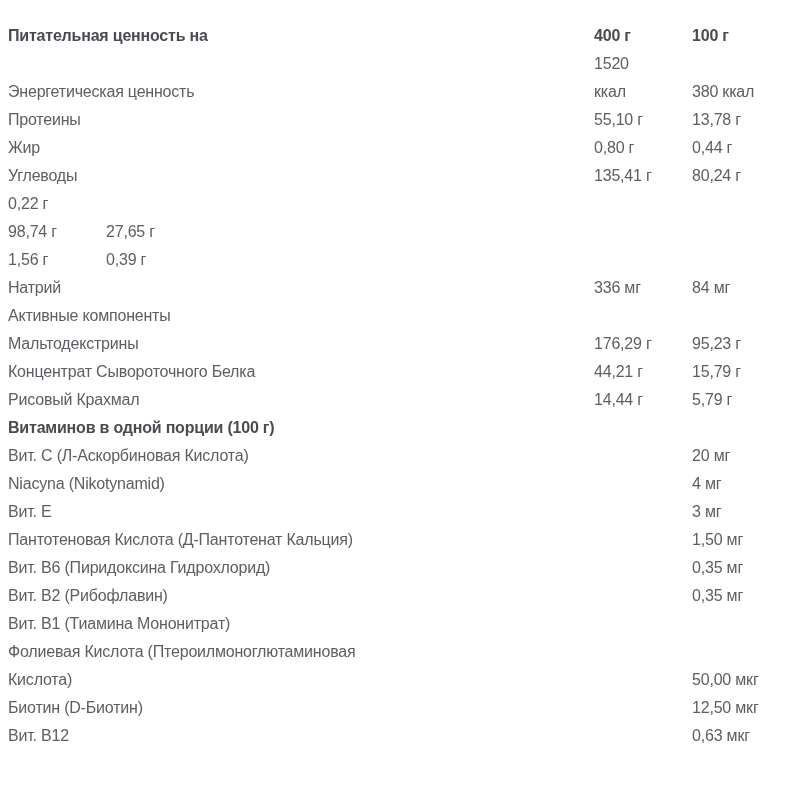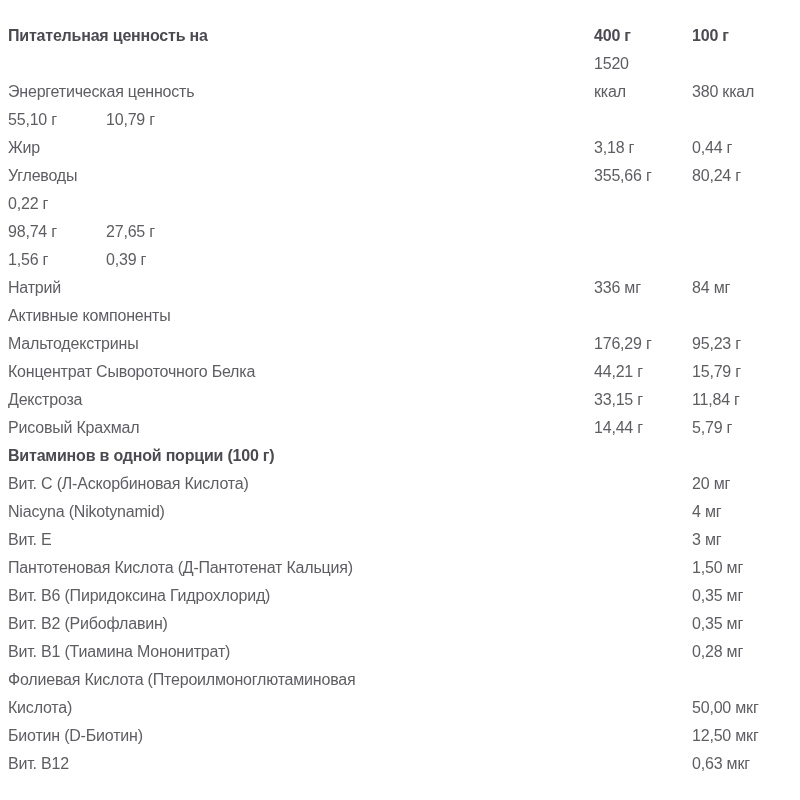--- a/index.html
+++ b/index.html
@@ -67,33 +67,34 @@
     </div>
 
       <div class="row">
         <div class="cell-label">Энергетическая ценность</div>
         <div class="cell-v400">1520
 ккал</div>
         <div class="cell-v100">380 ккал</div>
       </div>
 
       <div class="row">
+        <div class="cell-label">Протеины</div>
         <div class="cell-v400">55,10 г</div>
-        <div class="cell-v100">10,79 г</div>
+        <div class="cell-v100">13,78 г</div>
       </div>
 
       <div class="row">
         <div class="cell-label">Жир</div>
-        <div class="cell-v400">3,18 г</div>
+        <div class="cell-v400">0,80 г</div>
         <div class="cell-v100">0,44 г</div>
       </div>
 
       <div class="row">
         <div class="cell-label">Углеводы</div>
-        <div class="cell-v400">355,66 г</div>
+        <div class="cell-v400">135,41 г</div>
         <div class="cell-v100">80,24 г</div>
       </div>
 
       <div class="row">
         <div class="cell-v100">0,22 г</div>
       </div>
 
       <div class="row">
         <div class="cell-v400">98,74 г</div>
         <div class="cell-v100">27,65 г</div>
@@ -121,25 +122,20 @@
         <div class="cell-v400">176,29 г</div>
         <div class="cell-v100">95,23 г</div>
       </div>
 
       <div class="row">
         <div class="cell-label">Концентрат Сывороточного Белка</div>
         <div class="cell-v400">44,21 г</div>
         <div class="cell-v100">15,79 г</div>
       </div>
 
-      <div class="row">
-        <div class="cell-label">Декстроза</div>
-        <div class="cell-v400">33,15 г</div>
-        <div class="cell-v100">11,84 г</div>
-      </div>
 
       <div class="row">
         <div class="cell-label">Рисовый Крахмал</div>
         <div class="cell-v400">14,44 г</div>
         <div class="cell-v100">5,79 г</div>
       </div>
 
       <div class="row bold">
         <div class="cell-label">Витаминов в одной порции (100 г)</div>
         <div class="cell-v400"></div>
@@ -178,21 +174,20 @@
 
       <div class="row">
         <div class="cell-label">Вит. B2 (Рибофлавин)</div>
         <div class="cell-v400"></div>
         <div class="cell-v100">0,35 мг</div>
       </div>
 
       <div class="row">
         <div class="cell-label">Вит. B1 (Тиамина Мононитрат)</div>
         <div class="cell-v400"></div>
-        <div class="cell-v100">0,28 мг</div>
       </div>
 
       <div class="row">
         <div class="cell-label">Фолиевая Кислота (Птероилмоноглютаминовая
 Кислота)</div>
         <div class="cell-v400"></div>
         <div class="cell-v100">50,00 мкг</div>
       </div>
 
       <div class="row">

